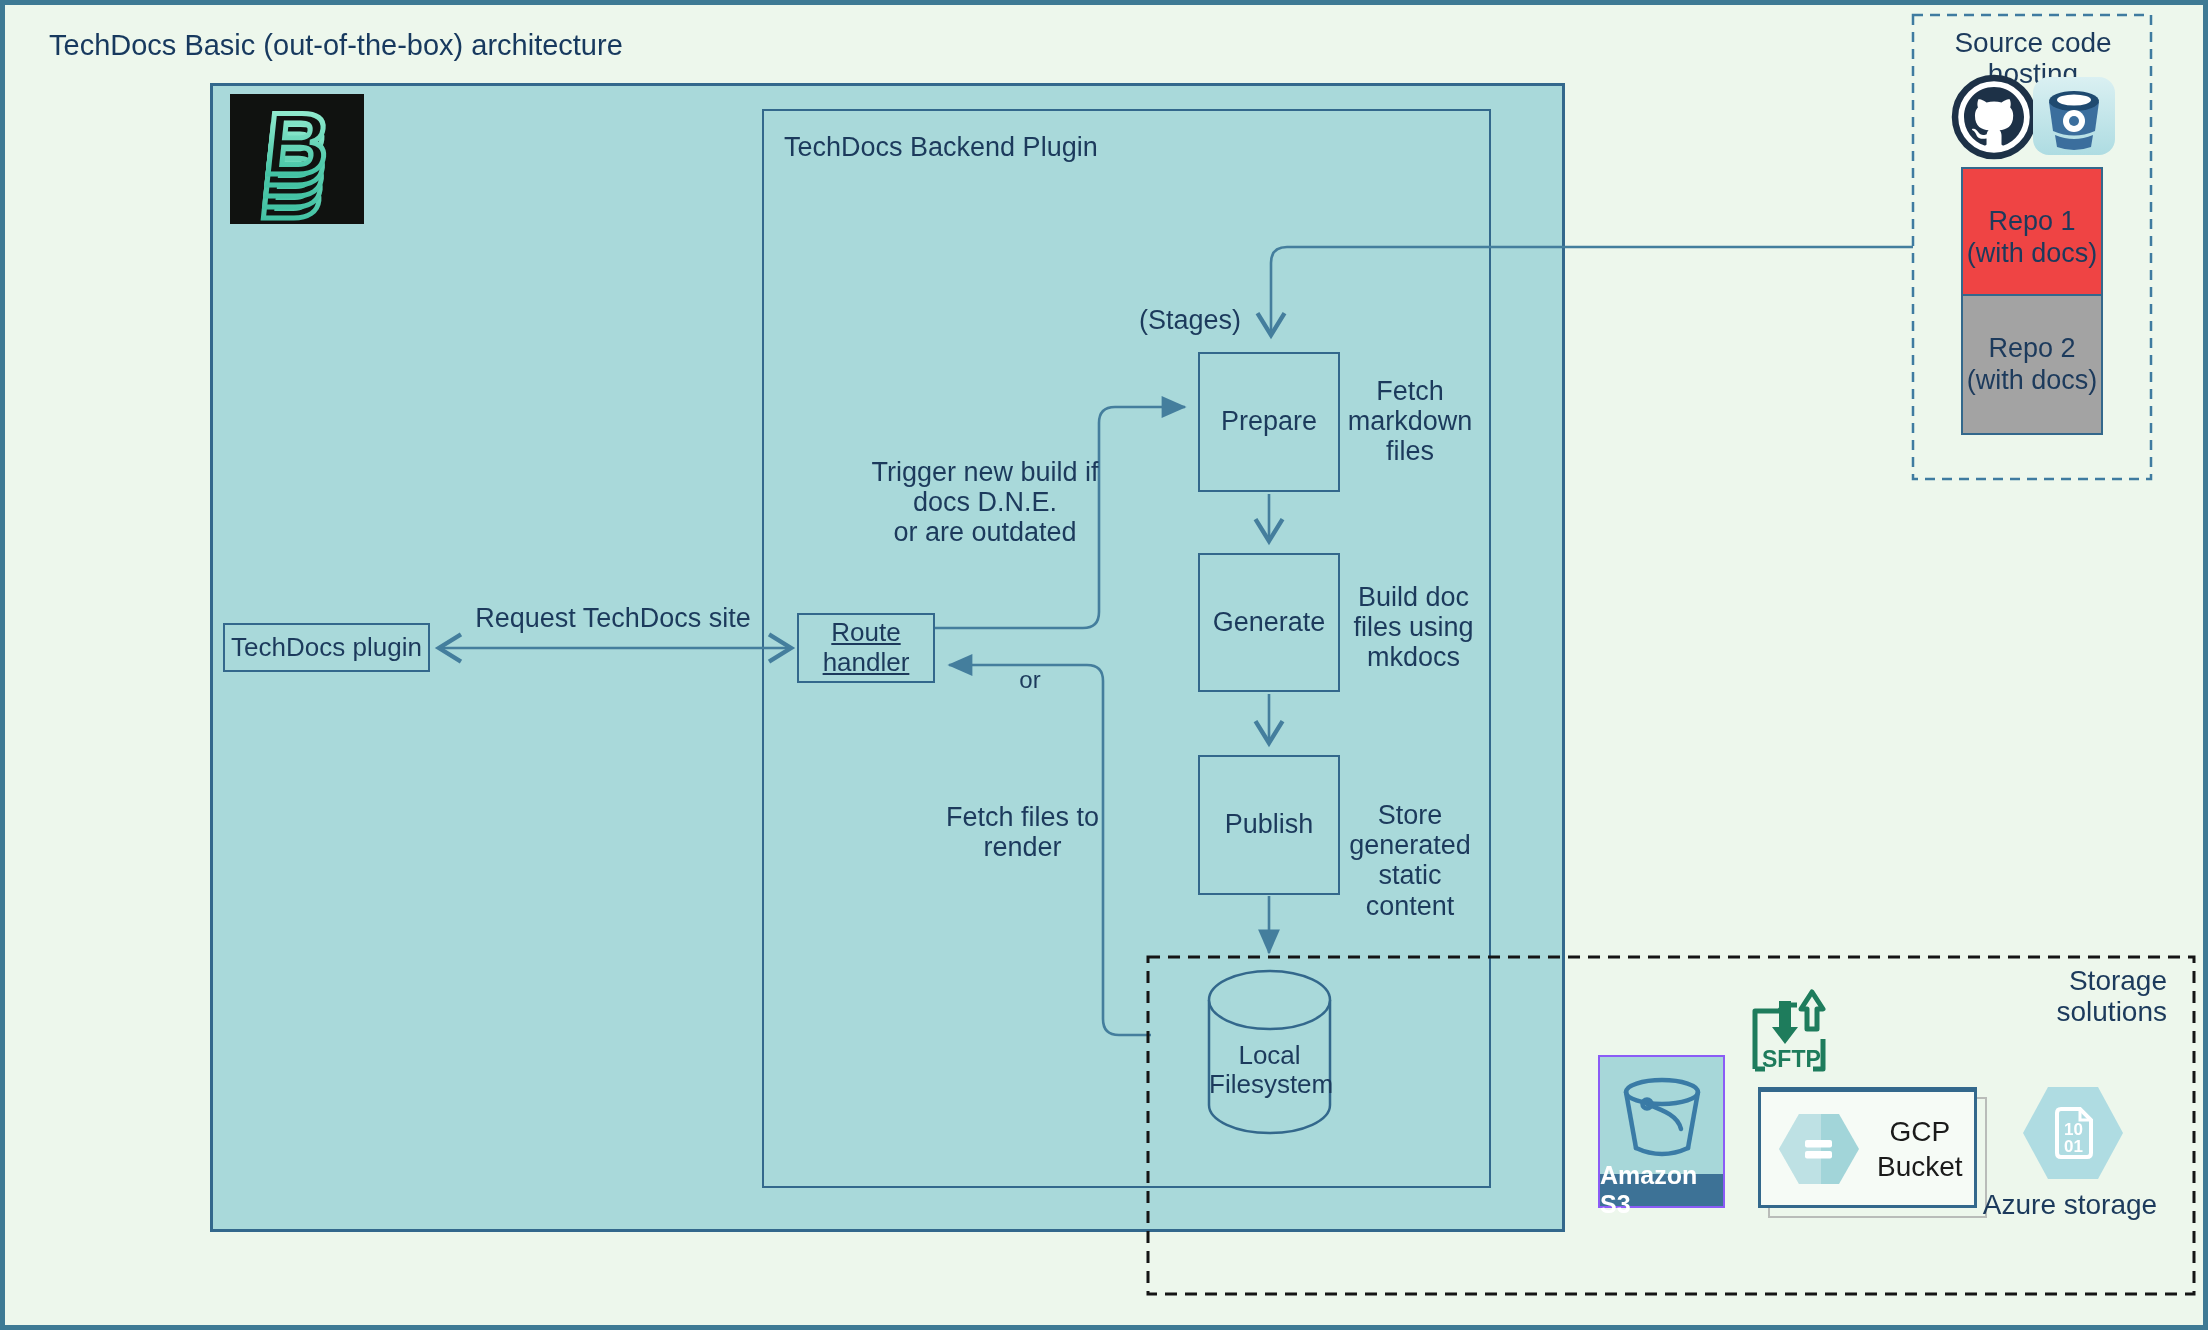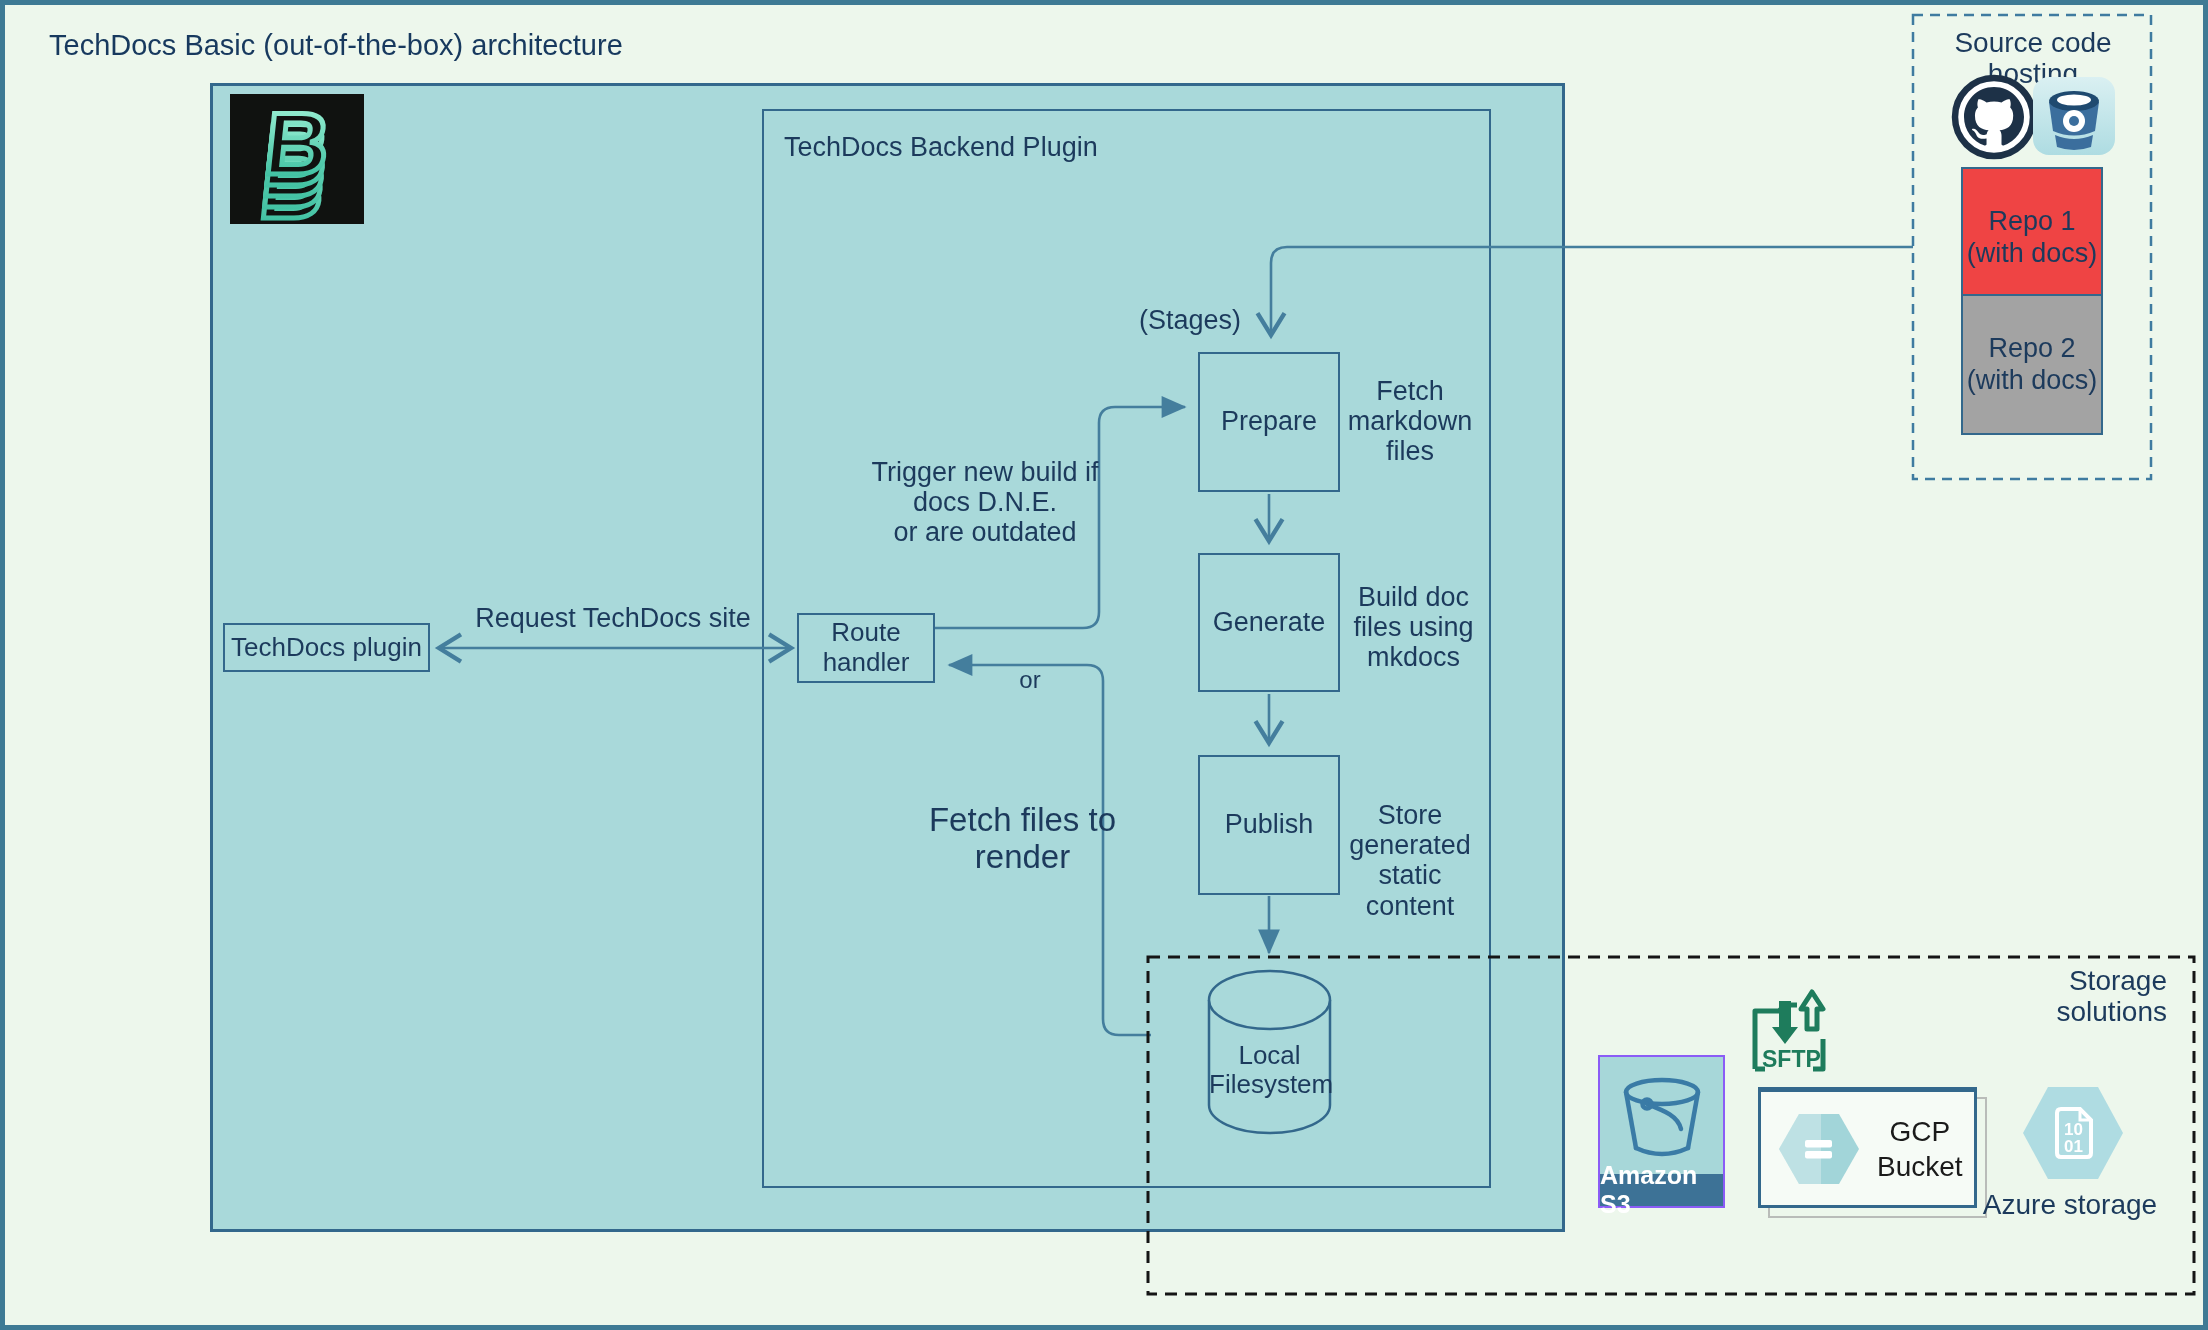--- a/index.html
+++ b/index.html
@@ -52,21 +52,21 @@
         <text x="14" y="118" fill="#101210" stroke="url(#bsgrad)" stroke-width="5">B</text>
         <text x="14" y="107" fill="#101210" stroke="url(#bsgrad)" stroke-width="5">B</text>
         <text x="14" y="96" fill="#101210" stroke="url(#bsgrad)" stroke-width="5">B</text>
         <text x="14" y="85" fill="#101210" stroke="url(#bsgrad)" stroke-width="5">B</text>
         <text x="14" y="74" fill="#101210" stroke="url(#bsgrad)" stroke-width="5">B</text>
       </g>
     </svg>
   </div>
 
   <div class="abs node" style="left:218px;top:618px;width:207px;height:49px;font-size:26px;">TechDocs plugin</div>
-  <div class="abs node" style="left:792px;top:608px;width:138px;height:70px;font-size:26px;">Route
+  <div class="abs node" style="left:792px;top:608px;width:138px;height:70px;font-size:26px;text-decoration:underline;">Route
 handler</div>
   <div class="abs node" style="left:1193px;top:347px;width:142px;height:140px;">Prepare</div>
   <div class="abs node" style="left:1193px;top:548px;width:142px;height:139px;">Generate</div>
   <div class="abs node" style="left:1193px;top:750px;width:142px;height:140px;">Publish</div>
 
   <svg class="overlay" width="2208" height="1330" viewBox="0 0 2208 1330">
     <defs>
       <marker id="chev" viewBox="0 0 20 20" refX="17" refY="10" markerWidth="13" markerHeight="13" orient="auto-start-reverse">
         <path d="M4 2 L17 10 L4 18" fill="none" stroke="#447e9d" stroke-width="2.6"></path>
       </marker>
@@ -97,21 +97,21 @@
     <rect x="1908" y="10" width="238" height="464" fill="none" stroke="#3f7ba0" stroke-width="2.5" stroke-dasharray="10 7"></rect>
     <rect x="1143" y="952" width="1046" height="337" fill="none" stroke="#151515" stroke-width="3" stroke-dasharray="12 8"></rect>
   </svg>
 
   <div class="lbl" style="left:1110px;top:300px;width:150px;font-size:27px;">(Stages)</div>
   <div class="lbl" style="left:428px;top:598px;width:360px;font-size:27px;">Request TechDocs site</div>
   <div class="lbl" style="left:845px;top:452px;width:270px;font-size:27px;">Trigger new build if
 docs D.N.E.
 or are outdated</div>
   <div class="lbl" style="left:1000px;top:662px;width:50px;font-size:24px;">or</div>
-  <div class="lbl" style="left:900px;top:797px;width:235px;font-size:33px;">Fetch files to
+  <div class="lbl" style="left:900px;top:797px;width:235px;font-size:27px;">Fetch files to
 render</div>
   <div class="lbl" style="left:1340px;top:371px;width:130px;font-size:27px;">Fetch
 markdown
 files</div>
   <div class="lbl" style="left:1336px;top:577px;width:145px;font-size:27px;">Build doc
 files using
 mkdocs</div>
   <div class="lbl" style="left:1340px;top:795px;width:130px;font-size:27px;">Store
 generated
 static

